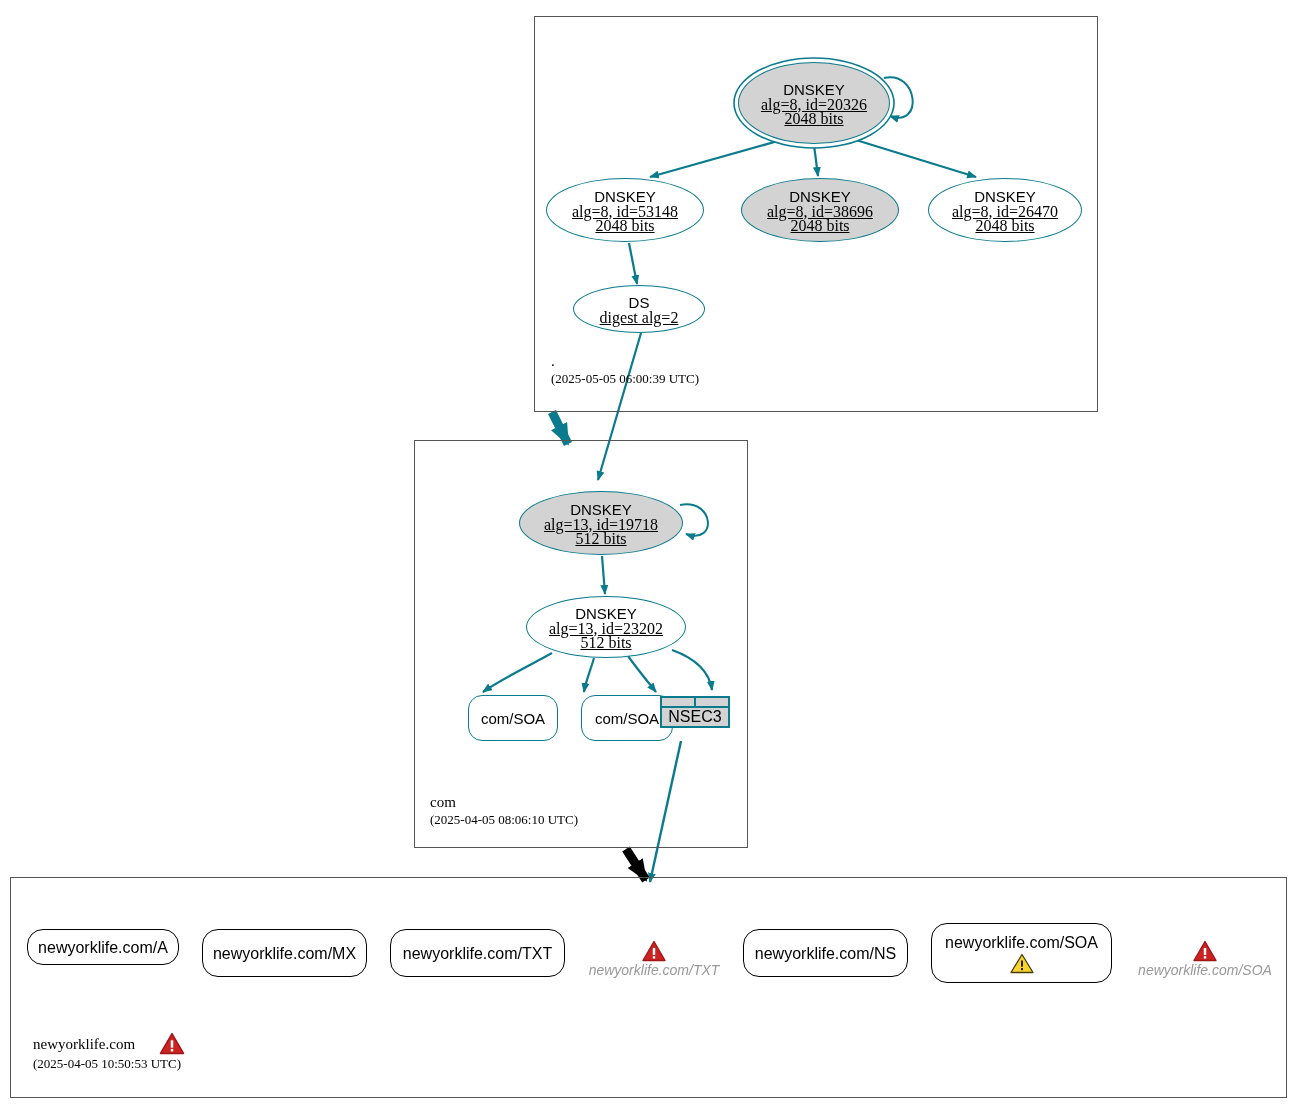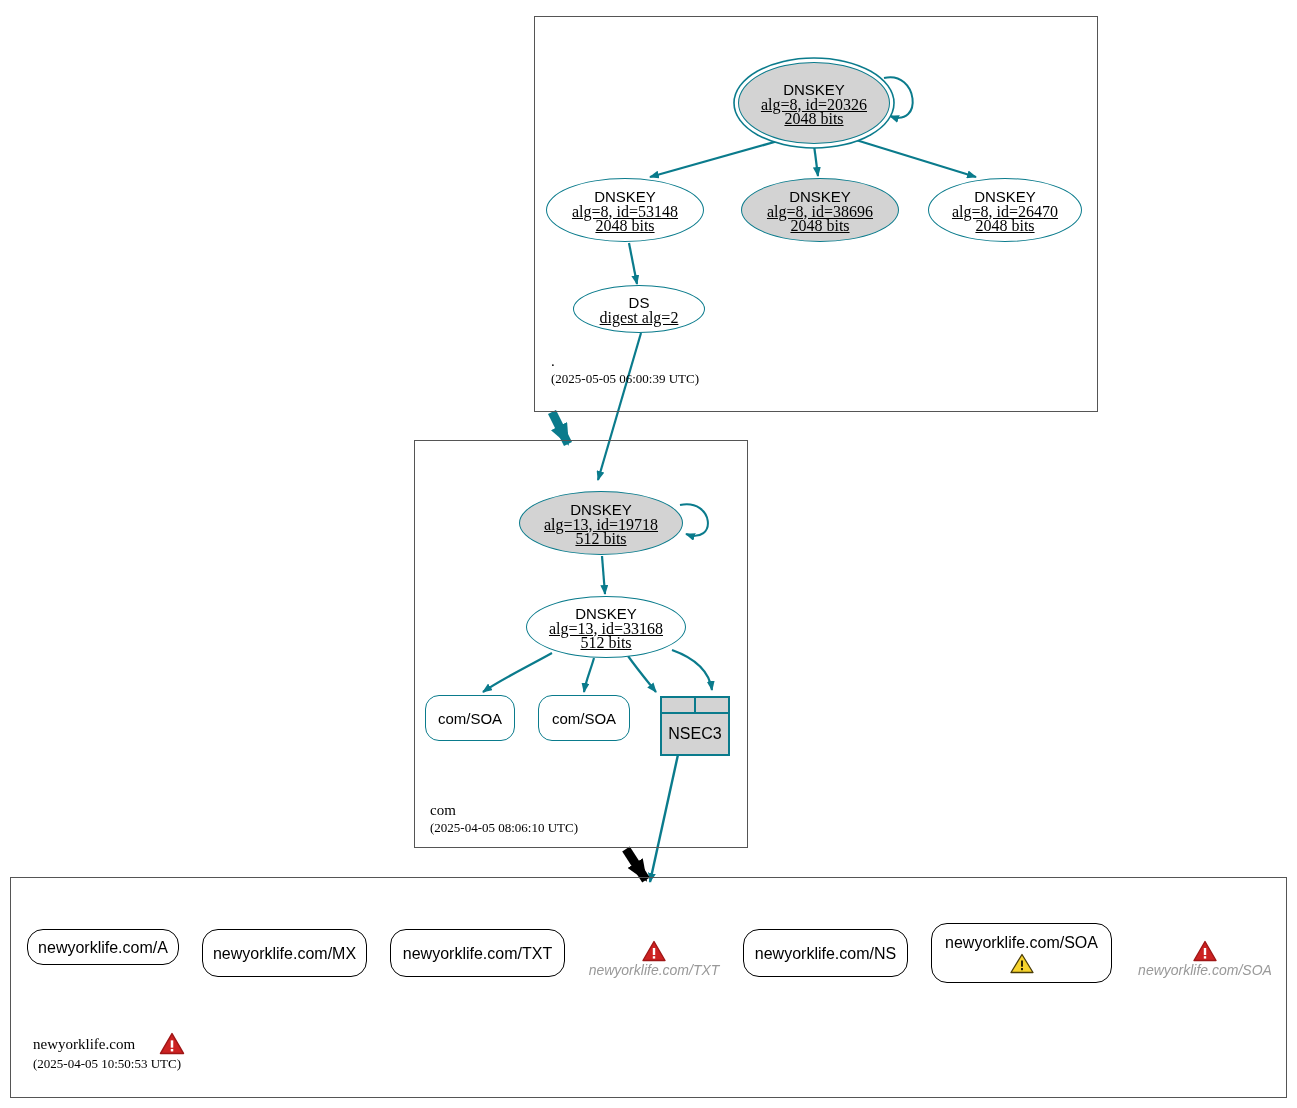--- a/index.html
+++ b/index.html
@@ -68,20 +68,21 @@
   .node .t2, .node .t3 {
     font-family: "Liberation Serif", serif;
     font-size: 16px;
     line-height: 14px;
     text-decoration: underline;
   }
   .rrset {
     border: 1.6px solid #0a7b8c;
     border-radius: 14px;
     background: #ffffff;
+    margin-left: 43px;
   }
   .rrset .t1 {
     font-family: "Liberation Sans", sans-serif;
     font-size: 15px;
   }
   .rrset-black {
     border: 1.8px solid #000000;
     border-radius: 16px;
     background: #ffffff;
   }
@@ -236,41 +237,41 @@
 </div>
 
 <div class="node ellipse filled" style="left:519px; top:491px; width:164px; height:64px;">
   <div class="t1">DNSKEY</div>
   <div class="t2">alg=13, id=19718</div>
   <div class="t3">512 bits</div>
 </div>
 
 <div class="node ellipse" style="left:526px; top:596px; width:160px; height:62px;">
   <div class="t1">DNSKEY</div>
-  <div class="t2">alg=13, id=33168</div>
+  <div class="t2">alg=13, id=23202</div>
   <div class="t3">512 bits</div>
 </div>
 
 <div class="node rrset" style="left:425px; top:695px; width:90px; height:46px;">
   <div class="t1">com/SOA</div>
 </div>
 
 <div class="node rrset" style="left:538px; top:695px; width:92px; height:46px;">
   <div class="t1">com/SOA</div>
 </div>
 
-<div class="nsec3" style="left:660px; top:696px; width:70px; height:60px;">
+<div class="nsec3" style="left:660px; top:696px; width:70px; height:32px;">
   <div class="nsec3-top">
       <i></i>
       <i></i>
     </div>
   <div class="nsec3-body">NSEC3</div>
 </div>
 
-<div class="zone-label" style="left:430px; top:793px;margin-top:8px;">
+<div class="zone-label" style="left:430px; top:793px;">
   <div class="zone-name">com</div>
   <div class="zone-time">(2025-04-05 08:06:10 UTC)</div>
 </div>
 
 <div class="node rrset-black" style="left:27px; top:929px; width:152px; height:36px;">
   <div class="t1">newyorklife.com/A</div>
 </div>
 
 <div class="node rrset-black" style="left:202px; top:929px; width:165px; height:48px;">
   <div class="t1">newyorklife.com/MX</div>

